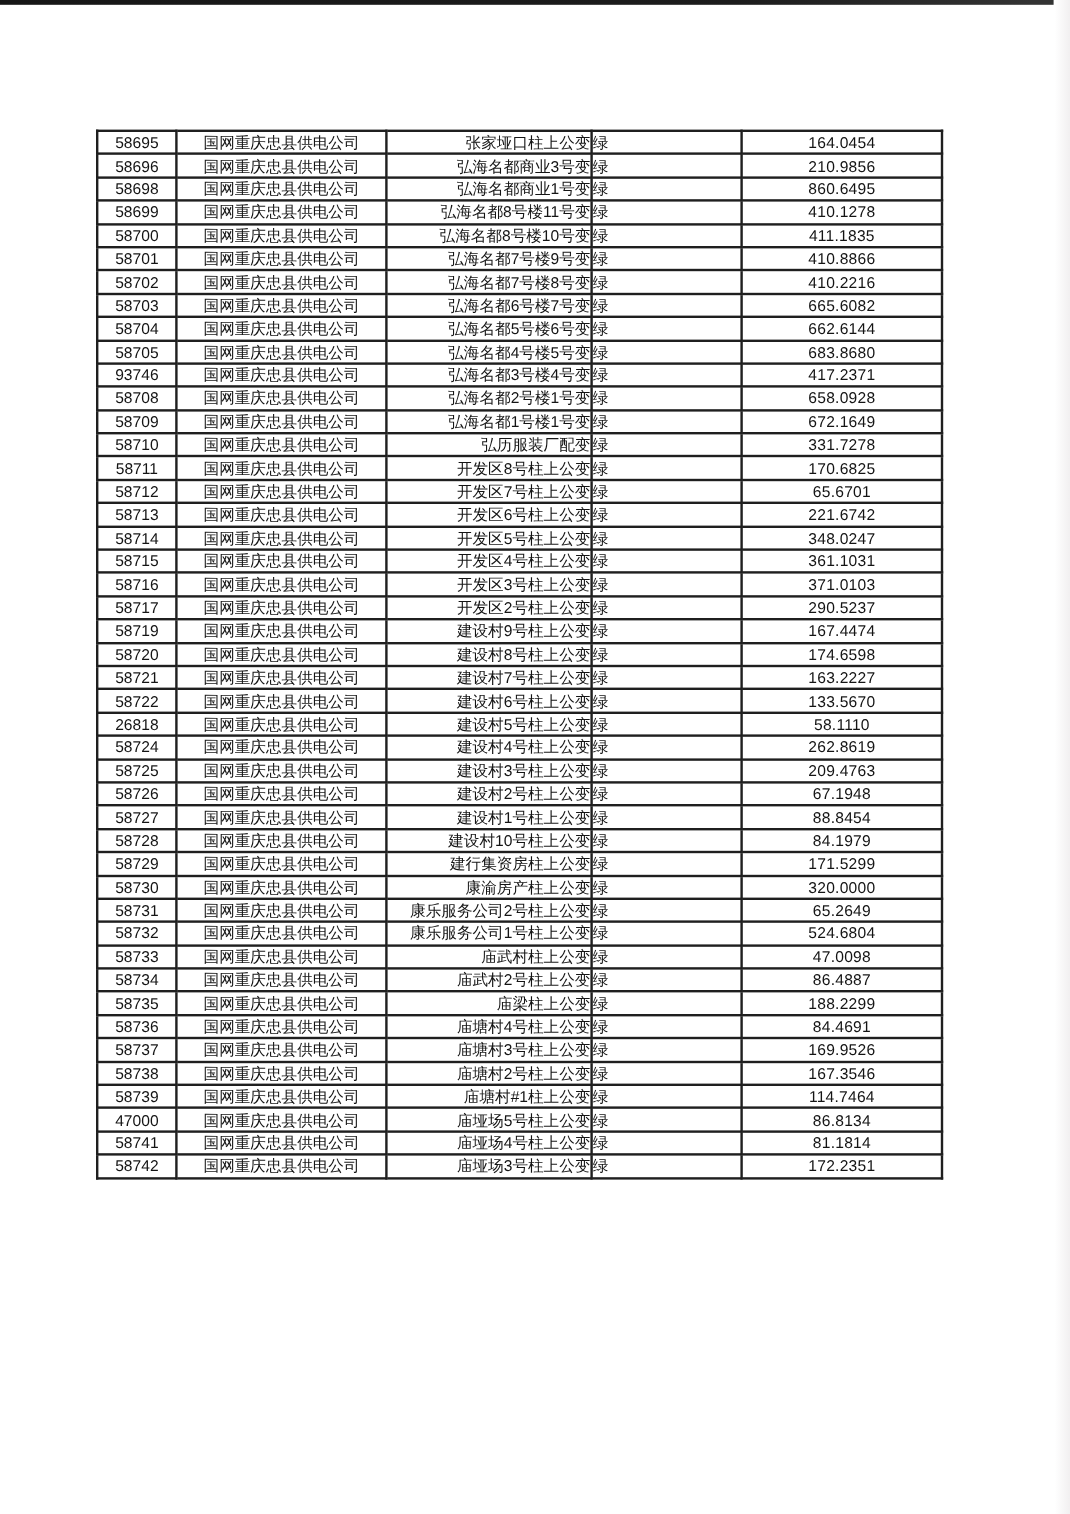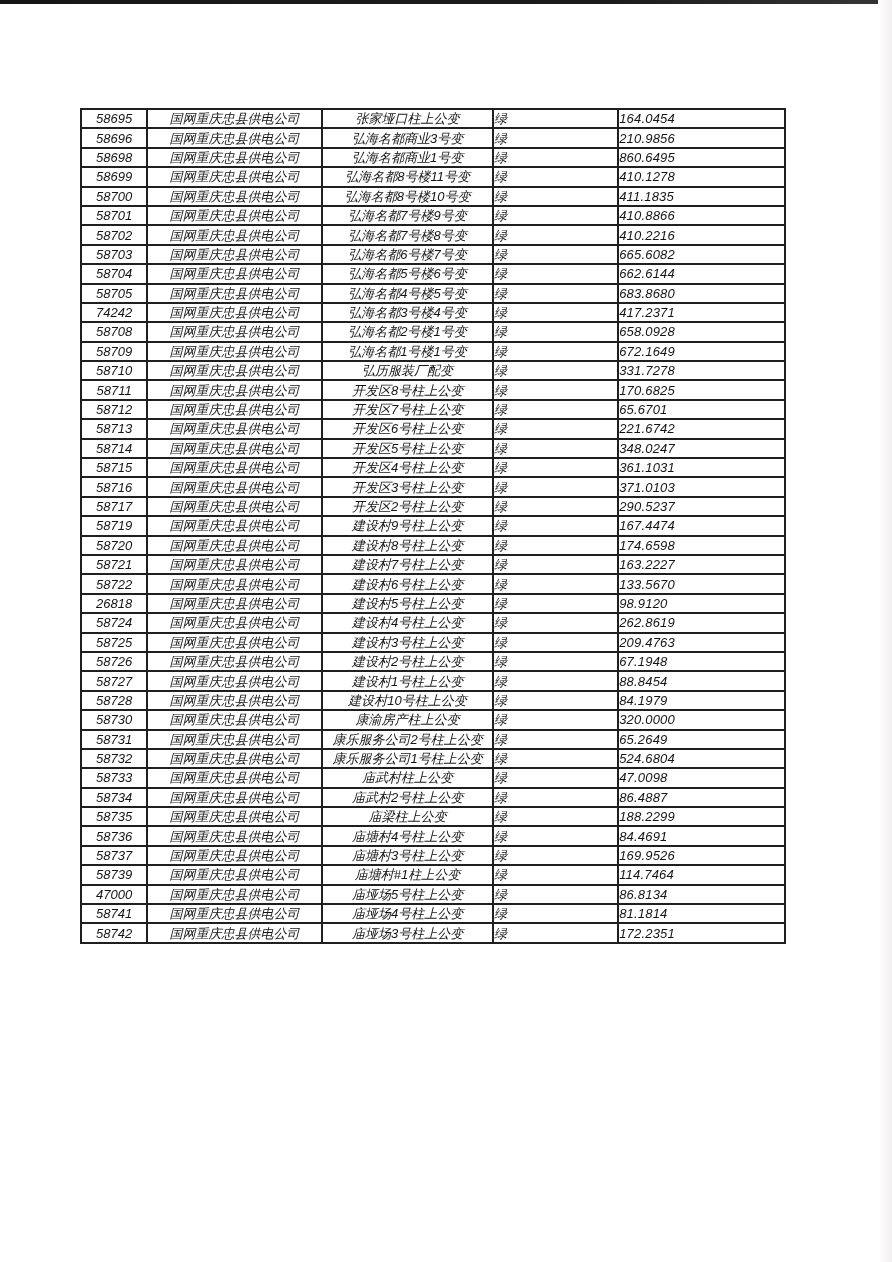--- a/index.html
+++ b/index.html
@@ -31,38 +31,37 @@
     height: 1262px;
     background: linear-gradient(to right, #ffffff 0%, #f1eff0 100%);
   }
   table.data-table {
     position: absolute;
     left: 80px;
     top: 108px;
     width: 706px;
     border-collapse: collapse;
     table-layout: fixed;
-    font-style: italic;
   }
   table.data-table td {
     border: 2px solid #1f1f1f;
     font-size: 13px;
     color: #141414;
     height: 17.4px;
     padding: 0;
     vertical-align: middle;
     white-space: nowrap;
     overflow: hidden;
     line-height: 1;
   }
   td.c-id      { width: 63px;  text-align: center; }
   td.c-company { width: 170px; text-align: center; padding-left: 4px; }
-  td.c-name    { width: 166px; text-align: center; padding-left: 4px; }
+  td.c-name    { width: 166px; text-align: right; padding-left: 4px; }
   td.c-status  { width: 121px; text-align: left; padding-left: 4px; }
-  td.c-value   { width: 162px; letter-spacing: 0.2px; }
+  td.c-value   { width: 162px; text-align: center; letter-spacing: 0.2px; }
 </style>
 </head>
 <body>
 
 <div class="page">
   <div class="top-bar"></div>
   <div class="right-edge"></div>
 
   <table class="data-table">
     <tbody>
@@ -130,21 +129,21 @@
     <td class="c-value">662.6144</td>
   </tr>
         <tr>
     <td class="c-id">58705</td>
     <td class="c-company">国网重庆忠县供电公司</td>
     <td class="c-name">弘海名都4号楼5号变</td>
     <td class="c-status">绿</td>
     <td class="c-value">683.8680</td>
   </tr>
         <tr>
-    <td class="c-id">74242</td>
+    <td class="c-id">93746</td>
     <td class="c-company">国网重庆忠县供电公司</td>
     <td class="c-name">弘海名都3号楼4号变</td>
     <td class="c-status">绿</td>
     <td class="c-value">417.2371</td>
   </tr>
         <tr>
     <td class="c-id">58708</td>
     <td class="c-company">国网重庆忠县供电公司</td>
     <td class="c-name">弘海名都2号楼1号变</td>
     <td class="c-status">绿</td>
@@ -239,21 +238,21 @@
     <td class="c-company">国网重庆忠县供电公司</td>
     <td class="c-name">建设村6号柱上公变</td>
     <td class="c-status">绿</td>
     <td class="c-value">133.5670</td>
   </tr>
         <tr>
     <td class="c-id">26818</td>
     <td class="c-company">国网重庆忠县供电公司</td>
     <td class="c-name">建设村5号柱上公变</td>
     <td class="c-status">绿</td>
-    <td class="c-value">98.9120</td>
+    <td class="c-value">58.1110</td>
   </tr>
         <tr>
     <td class="c-id">58724</td>
     <td class="c-company">国网重庆忠县供电公司</td>
     <td class="c-name">建设村4号柱上公变</td>
     <td class="c-status">绿</td>
     <td class="c-value">262.8619</td>
   </tr>
         <tr>
     <td class="c-id">58725</td>
@@ -277,20 +276,27 @@
     <td class="c-value">88.8454</td>
   </tr>
         <tr>
     <td class="c-id">58728</td>
     <td class="c-company">国网重庆忠县供电公司</td>
     <td class="c-name">建设村10号柱上公变</td>
     <td class="c-status">绿</td>
     <td class="c-value">84.1979</td>
   </tr>
         <tr>
+    <td class="c-id">58729</td>
+    <td class="c-company">国网重庆忠县供电公司</td>
+    <td class="c-name">建行集资房柱上公变</td>
+    <td class="c-status">绿</td>
+    <td class="c-value">171.5299</td>
+  </tr>
+        <tr>
     <td class="c-id">58730</td>
     <td class="c-company">国网重庆忠县供电公司</td>
     <td class="c-name">康渝房产柱上公变</td>
     <td class="c-status">绿</td>
     <td class="c-value">320.0000</td>
   </tr>
         <tr>
     <td class="c-id">58731</td>
     <td class="c-company">国网重庆忠县供电公司</td>
     <td class="c-name">康乐服务公司2号柱上公变</td>
@@ -331,20 +337,27 @@
     <td class="c-name">庙塘村4号柱上公变</td>
     <td class="c-status">绿</td>
     <td class="c-value">84.4691</td>
   </tr>
         <tr>
     <td class="c-id">58737</td>
     <td class="c-company">国网重庆忠县供电公司</td>
     <td class="c-name">庙塘村3号柱上公变</td>
     <td class="c-status">绿</td>
     <td class="c-value">169.9526</td>
+  </tr>
+        <tr>
+    <td class="c-id">58738</td>
+    <td class="c-company">国网重庆忠县供电公司</td>
+    <td class="c-name">庙塘村2号柱上公变</td>
+    <td class="c-status">绿</td>
+    <td class="c-value">167.3546</td>
   </tr>
         <tr>
     <td class="c-id">58739</td>
     <td class="c-company">国网重庆忠县供电公司</td>
     <td class="c-name">庙塘村#1柱上公变</td>
     <td class="c-status">绿</td>
     <td class="c-value">114.7464</td>
   </tr>
         <tr>
     <td class="c-id">47000</td>

